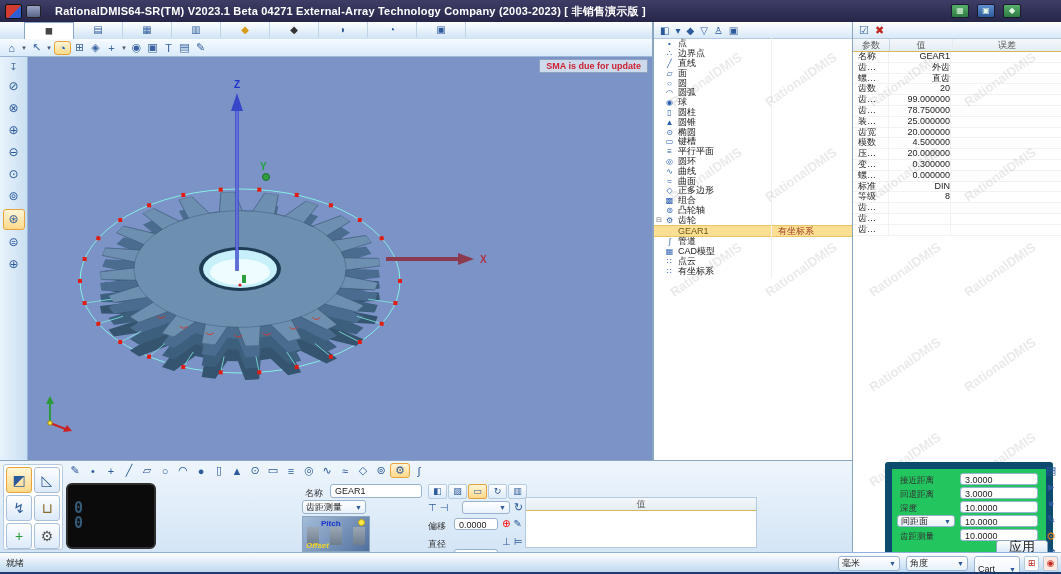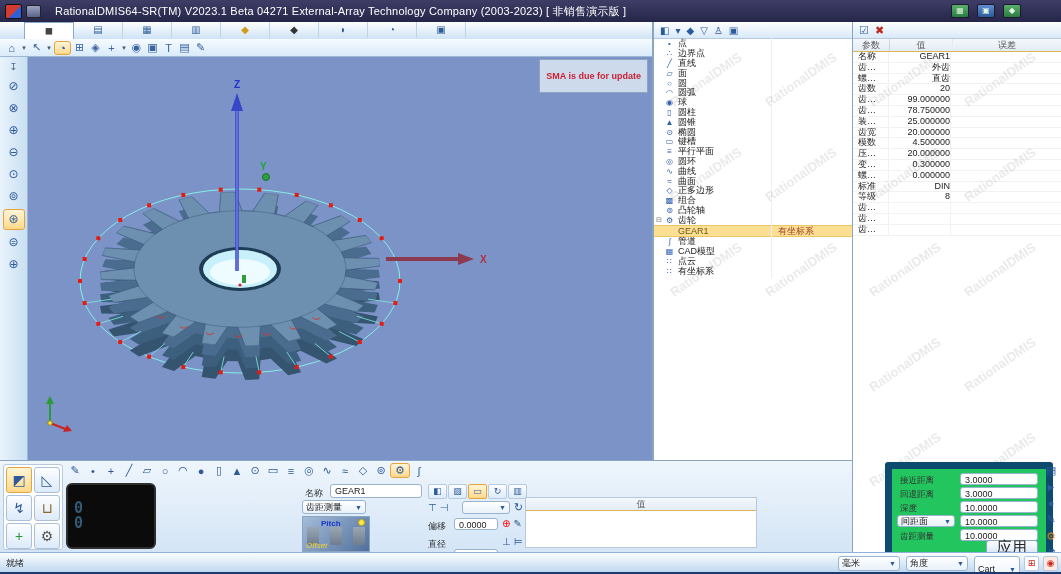--- a/index.html
+++ b/index.html
@@ -2,21 +2,21 @@
 <html><head>
 <meta charset="utf-8">
 <style>
   html,body{margin:0;padding:0;}
   body{width:1061px;height:574px;position:relative;overflow:hidden;
        font-family:"Liberation Sans","DejaVu Sans",sans-serif;background:#dce9f6;
        -webkit-font-smoothing:antialiased;}
   .abs{position:absolute;}
   
   .titlebar{left:0;top:0;width:1061px;height:22px;background:linear-gradient(#3d3d66,#26264a);
-            color:#fff;font-size:11px;font-weight:normal;display:flex;align-items:center;}
+            color:#fff;font-size:11px;font-weight:bold;display:flex;align-items:center;}
   .appicon{width:15px;height:13px;margin:0 4px 0 5px;border-radius:2px;
            background:linear-gradient(135deg,#d23b2f 55%,#2f5fd2 55%);border:1px solid #111;}
   .appicon2{width:13px;height:11px;margin-right:14px;border-radius:2px;background:linear-gradient(#9aa4c4,#5a6488);border:1px solid #222;}
   .title-text{letter-spacing:.2px;}
   .tb-right{margin-left:auto;margin-right:40px;display:flex;gap:8px;}
   .tb-btn{width:16px;height:12px;border-radius:2px;border:1px solid #1b1b30;font-size:8px;line-height:11px;text-align:center;color:#dff5e2;}
   .tb-btn.g{background:linear-gradient(#59b06a,#2c7a42);}
   .tb-btn.b{background:linear-gradient(#5f8fd0,#2c5a9a);}
   
   .tabrow{left:0;top:22px;width:1061px;height:17px;background:linear-gradient(#fdfeff,#cfe3f5);border-bottom:1px solid #a9c4de;}
@@ -32,21 +32,21 @@
   .tbicon.active{border:1px solid #e8a33d;border-radius:3px;background:linear-gradient(#fff6d8,#ffd98a);color:#1d5fbf;}
   
   .lefttool{left:0;top:57px;width:28px;height:403px;background:linear-gradient(90deg,#e9f3fc,#c9dff2);
             border-right:1px solid #9db8d4;display:flex;flex-direction:column;align-items:center;padding-top:3px;box-sizing:border-box;}
   .lefttool .tbicon{width:20px;height:19px;line-height:19px;text-align:center;font-size:12px;color:#2c5a9a;margin-bottom:3px;}
   .lefttool .tbicon:first-child{color:#4d6f96;font-size:10px;height:14px;line-height:14px;}
   .lefttool .tbicon.active{border:1px solid #e8a33d;border-radius:3px;background:linear-gradient(#fff6d8,#ffd98a);}
   
   .viewport{left:28px;top:57px;width:624px;height:403px;background:#7b93c6;overflow:hidden;}
   .sma{position:absolute;top:2px;right:4px;background:#ccdaec;border:1px solid #8fa3c0;
-       color:#cc2233;font-size:9px;font-weight:bold;padding:11px 6px;}
+       color:#cc2233;font-size:9px;font-weight:bold;padding:1px 6px;}
   
   .treepanel{left:652px;top:22px;width:200px;height:438px;background:#fff;border-left:2px solid #8aa5c0;box-sizing:border-box;overflow:hidden;}
   .panel-toolbar{height:16px;background:linear-gradient(#fdfeff,#d9e9f8);border-bottom:1px solid #b5cadf;
                  display:flex;align-items:center;padding-left:6px;gap:6px;}
   .panel-toolbar .tbicon{font-size:10px;color:#2c5a9a;}
   .tree-header{height:12px;display:flex;background:linear-gradient(#f5f8fb,#e3ecf4);border-bottom:1px solid #d8b659;
                font-size:9px;color:#555;}
   .tree-header div{line-height:12px;text-align:center;}
   .th-theory{width:118px;border-right:1px solid #c9d6e2;}
   .th-actual{flex:1;}
@@ -101,33 +101,33 @@
   .fselect{position:absolute;background:linear-gradient(#fff,#e8f1fa);border:1px solid #9ab4cf;border-radius:3px;
            font-size:9px;color:#222;padding:0 3px;box-sizing:border-box;display:flex;justify-content:space-between;align-items:center;}
   .fselect .car{color:#2c5a9a;font-size:7px;}
   .minitabs{position:absolute;left:428px;top:23px;display:flex;gap:1px;}
   .minitabs .tbicon{width:17px;height:13px;line-height:13px;text-align:center;font-size:9px;color:#2c5a9a;
                     border:1px solid #b5cadf;border-radius:2px;background:linear-gradient(#fdfeff,#dceafa);}
   .minitabs .tbicon.active{border-color:#e8a33d;background:linear-gradient(#fff6d8,#ffd98a);}
   .thumb{position:absolute;left:302px;top:55px;width:66px;height:34px;border:1px solid #8aa5c0;
          background:linear-gradient(135deg,#a5bcda,#50709c);overflow:hidden;}
   .thumb .pitch{position:absolute;left:18px;top:2px;color:#1a35c8;font-size:8px;font-weight:bold;}
-  .thumb .offset{position:absolute;left:3px;bottom:1px;color:#f2d42a;font-size:8px;font-style:italic;font-weight:normal;}
+  .thumb .offset{position:absolute;left:3px;bottom:1px;color:#f2d42a;font-size:8px;font-style:italic;font-weight:bold;}
   .thumb .tooth{position:absolute;width:12px;height:18px;background:linear-gradient(#9aa6b4,#6e7e8e);top:10px;}
   .thumb .pdot{position:absolute;right:4px;top:2px;width:5px;height:5px;border-radius:50%;border:1px solid #c8a800;background:#ffe84a;}
   .valtable{position:absolute;left:525px;top:36px;width:232px;height:51px;background:#fff;border:1px solid #b5cadf;box-sizing:border-box;}
   .valtable .vhead{height:12px;background:linear-gradient(#f5f8fb,#e3ecf4);border-bottom:1px solid #d8b659;
                    font-size:9px;color:#555;text-align:center;line-height:12px;}
   .rowicons{position:absolute;display:flex;gap:3px;}
   .rowicons .tbicon{font-size:10px;color:#2c5a9a;}
   
   .pathbox{position:absolute;left:885px;top:462px;width:154px;height:86px;background:#22c55e;border:7px solid #0c4a6e;border-radius:3px;}
   .pathbox .flabel{font-size:8.5px;}
-  .applybtn{position:absolute;left:94px;top:71px;width:50px;height:13px;border:1px solid #8aa5c0;border-radius:3px;
-            background:linear-gradient(#fdfeff,#d6e6f6);font-size:15px;text-align:center;line-height:12px;color:#222;}
+  .applybtn{position:absolute;left:104px;top:71px;width:50px;height:13px;border:1px solid #8aa5c0;border-radius:3px;
+            background:linear-gradient(#fdfeff,#d6e6f6);font-size:13px;text-align:center;line-height:12px;color:#222;}
   .rightstrip{position:absolute;left:1042px;top:462px;width:18px;height:88px;display:flex;flex-direction:column;align-items:center;gap:4px;padding-top:2px;}
   .rightstrip .tbicon{font-size:11px;color:#2c5a9a;}
   .rightstrip .tbicon.orange{color:#d4821a;}
   
   .statusbar{left:0;top:552px;width:1061px;height:22px;background:linear-gradient(#fbfdff,#b9d5ef);
              border-top:1px solid #8fb0d8;box-sizing:border-box;}
   .statusbar:after{content:"";position:absolute;left:0;bottom:0;width:100%;height:2px;background:#1d3a6e;}
   .ready{position:absolute;left:6px;top:4px;font-size:9px;color:#222;}
   .statusicons{position:absolute;left:1024px;top:3px;display:flex;gap:4px;}
   .statusicons .tbicon{width:13px;height:13px;line-height:13px;text-align:center;font-size:9px;border:1px solid #b5cadf;border-radius:2px;background:#fff;}

